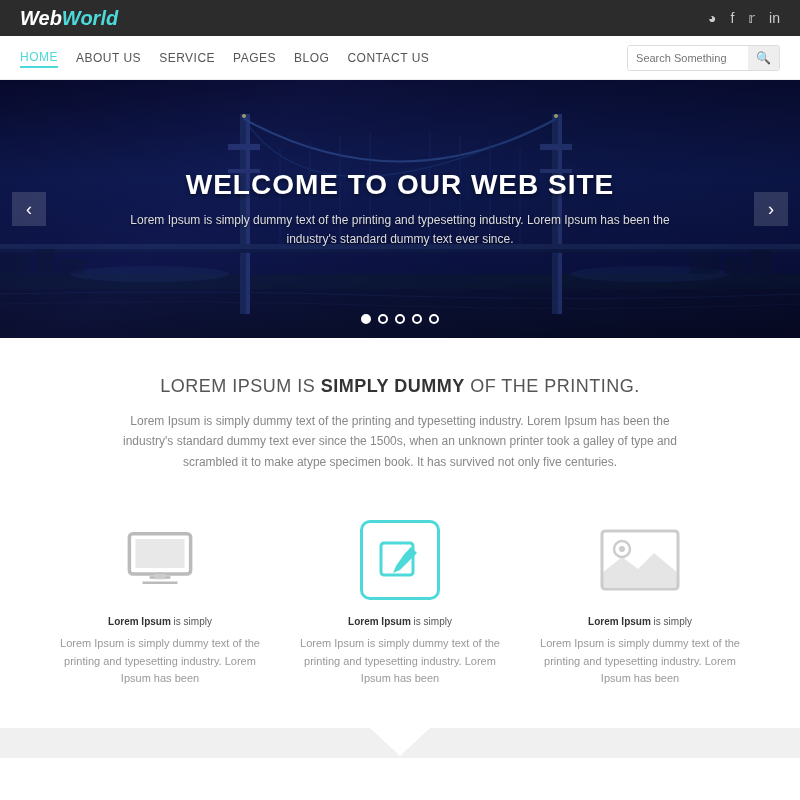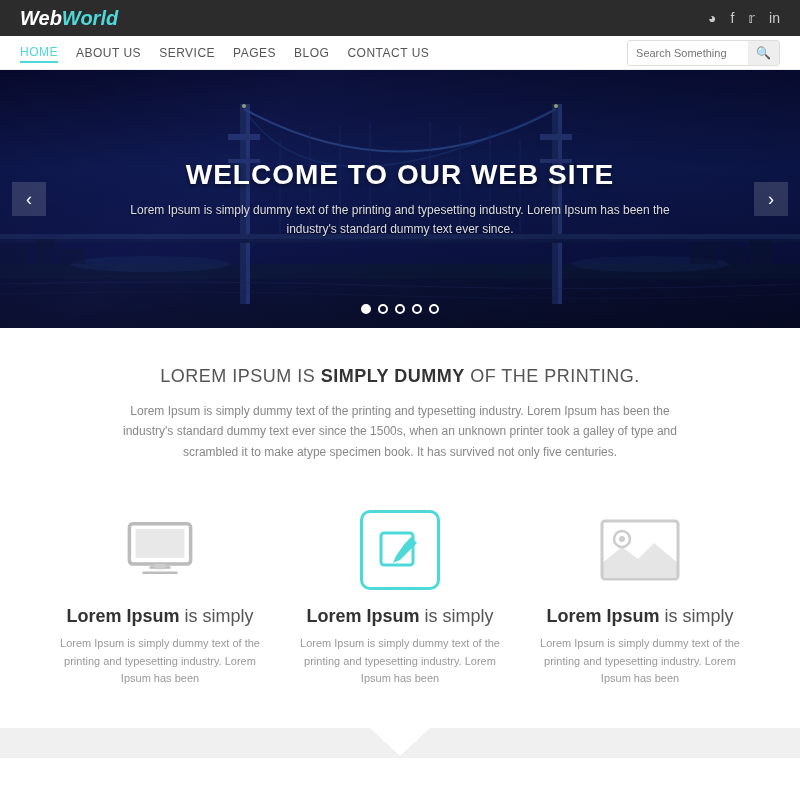--- a/index.html
+++ b/index.html
@@ -27,21 +27,21 @@
     }
     .social-icon {
       color: #ccc;
       font-size: 14px;
       cursor: pointer;
     }
 
     
     .nav-bar {
       background: #fff;
-      height: 34px;
+      height: 44px;
       display: flex;
       align-items: center;
       justify-content: space-between;
       padding: 0 20px;
       border-bottom: 1px solid #eee;
       box-shadow: 0 1px 3px rgba(0,0,0,0.08);
     }
     .nav-links {
       display: flex;
       gap: 18px;
@@ -196,21 +196,21 @@
     }
     .feature-icon {
       width: 80px;
       height: 80px;
       margin: 0 auto 16px;
       display: flex;
       align-items: center;
       justify-content: center;
     }
     .feature-title {
-      font-size: 18px;
+      font-size: 10px;
       color: #555;
       margin-bottom: 8px;
     }
     .feature-title strong { color: #333; font-weight: 700; }
     .feature-desc {
       font-size: 11px;
       color: #999;
       line-height: 1.6;
     }
 

